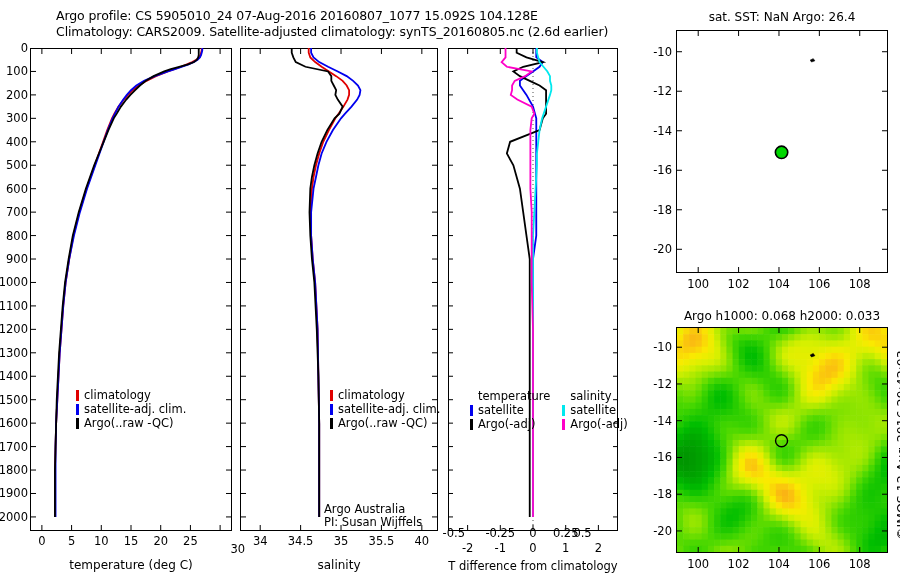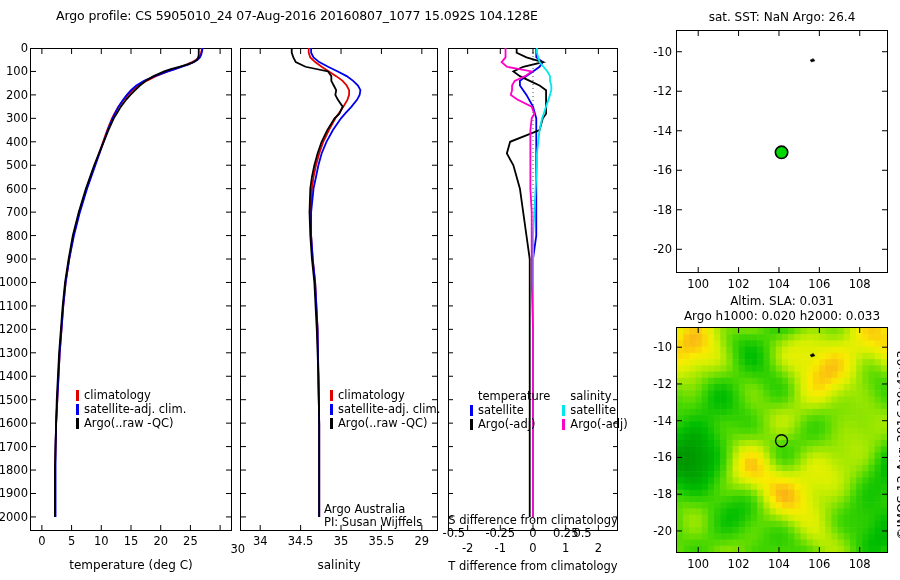--- a/index.html
+++ b/index.html
@@ -89,20 +89,21 @@
 
   svg { display: block; }
   .tickline { stroke: #000; stroke-width: 1; }
 </style>
 </head>
 <body>
 
 <div id="page">
 
   <div class="title-line abs" style="left:56px; top:8px;">Argo profile: CS 5905010_24 07-Aug-2016 20160807_1077 15.092S 104.128E</div>
+  <div class="title-line abs" style="left:56px; top:24px;">Climatology: CARS2009. Satellite-adjusted climatology: synTS_20160805.nc (2.6d earlier)</div>
 
   <div class="axis-box" style="left:30px; top:48px; width:202px; height:483px;"></div>
 
   <svg class="abs" style="left:30px; top:48px;" width="202" height="483" viewBox="0 0 202 483">
 
     <g class="tickline" id="temp-xticks">
         <line x1="11.882352941176471" y1="0" x2="11.882352941176471" y2="6"></line>
         <line x1="11.882352941176471" y1="483" x2="11.882352941176471" y2="477"></line>
         <line x1="41.588235294117645" y1="0" x2="41.588235294117645" y2="6"></line>
         <line x1="41.588235294117645" y1="483" x2="41.588235294117645" y2="477"></line>
@@ -284,21 +285,21 @@
         <path d="M71.12,0.00 L71.12,4.69 L73.54,9.38 L79.20,14.07 L88.09,18.76 L97.79,23.45 L106.68,28.14 L113.14,32.83 L117.99,37.51 L120.42,42.20 L119.61,46.89 L117.18,51.58 L111.53,58.62 L105.06,65.65 L101.02,70.34 L92.94,82.06 L86.47,93.79 L81.62,105.51 L78.39,117.23 L75.97,128.96 L73.54,140.68 L71.12,164.13 L71.12,187.57 L72.73,211.02 L75.16,234.47 L77.58,281.36 L78.39,328.25 L79.20,375.15 L79.20,422.04 L79.20,468.93 " stroke="#0000ee" stroke-width="1.8"></path>
         <path d="M51.72,0.00 L51.72,4.69 L53.34,9.38 L55.76,14.07 L65.46,18.76 L88.09,23.45 L91.32,28.14 L91.32,32.83 L93.75,37.51 L96.17,42.20 L95.36,46.89 L97.79,51.58 L102.64,58.62 L99.40,65.65 L94.56,70.34 L87.28,82.06 L81.62,93.79 L77.58,105.51 L74.35,117.23 L71.93,128.96 L70.31,140.68 L69.50,164.13 L70.31,187.57 L71.93,211.02 L74.35,234.47 L76.78,281.36 L78.39,328.25 L79.20,375.15 L79.20,422.04 L79.20,468.93 " stroke="#000000" stroke-width="1.8"></path>
       </g>
   </svg>
 
   <div id="sal-xlabels">
       <div class="tick-label" style="left: 235.204px; top: 534px; width: 50px; text-align: center;">34</div>
       <div class="tick-label" style="left: 275.612px; top: 534px; width: 50px; text-align: center;">34.5</div>
       <div class="tick-label" style="left: 316.02px; top: 534px; width: 50px; text-align: center;">35</div>
       <div class="tick-label" style="left: 356.429px; top: 534px; width: 50px; text-align: center;">35.5</div>
-      <div class="tick-label" style="left: 396.837px; top: 534px; width: 50px; text-align: center;">29</div>
+      <div class="tick-label" style="left: 396.837px; top: 534px; width: 50px; text-align: center;">40</div>
     </div>
 
   <div class="axis-title" style="left:240px; top:558px; width:198px;">salinity</div>
 
   <div class="abs" style="left:330px; top:388px;">
     <div class="legend-row">
       <span class="legend-swatch" style="background:#e00000"></span>
       <span class="legend-text">climatology</span>
     </div>
     <div class="legend-row">
@@ -375,21 +376,20 @@
       </g>
     <g id="diff-curves" fill="none" stroke-width="1.8">
         <path d="M85,0 L85,483" stroke="#000" stroke-width="0.7" stroke-dasharray="1,3"></path>
         <path d="M88.27,0.00 L88.27,4.69 L88.27,9.38 L94.81,14.07 L91.54,18.76 L85.00,23.45 L78.46,28.14 L71.92,32.83 L71.92,37.51 L75.19,42.20 L78.46,46.89 L85.00,58.62 L88.27,70.34 L88.27,82.06 L88.27,93.79 L88.27,105.51 L88.27,117.23 L88.27,140.68 L88.27,164.13 L88.27,187.57 L85.00,211.02 L85.00,234.47 L85.00,281.36 L85.00,328.25 L85.00,375.15 L85.00,422.04 L85.00,468.93 " stroke="#0000ee" stroke-width="1.8"></path>
         <path d="M68.65,0.00 L68.65,4.69 L78.46,9.38 L94.81,14.07 L75.19,18.76 L65.38,23.45 L71.92,28.14 L81.73,32.83 L91.54,37.51 L98.08,42.20 L98.08,46.89 L98.08,51.58 L98.08,58.62 L98.08,65.65 L94.81,70.34 L91.54,82.06 L62.12,93.79 L58.85,105.51 L65.38,117.23 L68.65,128.96 L71.92,140.68 L75.19,164.13 L78.46,187.57 L81.73,211.02 L81.73,234.47 L81.73,281.36 L81.73,328.25 L81.73,375.15 L81.73,422.04 L81.73,468.93 " stroke="#000000" stroke-width="1.8"></path>
         <path d="M88.92,0.00 L88.92,4.69 L90.23,9.38 L91.54,14.07 L95.46,18.76 L99.38,23.45 L102.00,28.14 L102.00,32.83 L103.31,37.51 L103.31,42.20 L102.00,46.89 L98.08,58.62 L94.15,70.34 L91.54,82.06 L90.23,93.79 L88.92,105.51 L88.92,117.23 L87.62,140.68 L86.31,164.13 L85.00,187.57 L85.00,211.02 L85.00,234.47 L85.00,281.36 L85.00,328.25 L85.00,375.15 L85.00,422.04 L85.00,468.93 " stroke="#00e8ee" stroke-width="1.8"></path>
         <path d="M57.54,0.00 L57.54,4.69 L57.54,9.38 L53.62,14.07 L58.85,18.76 L83.69,23.45 L77.15,28.14 L66.69,32.83 L64.08,37.51 L64.08,42.20 L62.77,46.89 L69.31,51.58 L83.69,58.62 L86.31,65.65 L83.69,70.34 L82.38,82.06 L82.38,93.79 L82.38,105.51 L82.38,117.23 L82.38,140.68 L83.69,164.13 L83.69,187.57 L83.69,211.02 L83.69,234.47 L85.00,281.36 L85.00,328.25 L85.00,375.15 L85.00,422.04 L85.00,468.93 " stroke="#ff00c8" stroke-width="1.8"></path>
       </g>
   </svg>
 
-  <div class="axis-title" style="left:448px; top:513px; width:170px; font-size:11.5px;">S difference from climatology</div>
 
   <div id="diff-s-labels">
       <div class="tick-label" style="left: 442.615px; top: 526px; width: 50px; ">-0.5</div>
       <div class="tick-label" style="left: 475.308px; top: 526px; width: 50px; text-align: center;">-0.25</div>
       <div class="tick-label" style="left: 508px; top: 526px; width: 50px; text-align: center;">0</div>
       <div class="tick-label" style="left: 540.692px; top: 526px; width: 50px; text-align: center;">0.25</div>
       <div class="tick-label" style="left: 573.385px; top: 526px; width: 50px; text-align: left;">0.5</div>
     </div>
   <div id="diff-t-labels">
       <div class="tick-label" style="left: 442.615px; top: 541px; width: 50px; text-align: center;">-2</div>
@@ -476,22 +476,21 @@
     </div>
   <div id="sst-ylabels">
       <div class="tick-label" style="left: 634px; top: 44.7317px; width: 38px; text-align: right;">-10</div>
       <div class="tick-label" style="left: 634px; top: 84.2439px; width: 38px; text-align: right;">-12</div>
       <div class="tick-label" style="left: 634px; top: 123.756px; width: 38px; text-align: right;">-14</div>
       <div class="tick-label" style="left: 634px; top: 163.268px; width: 38px; text-align: right;">-16</div>
       <div class="tick-label" style="left: 634px; top: 202.78px; width: 38px; text-align: right;">-18</div>
       <div class="tick-label" style="left: 634px; top: 242.293px; width: 38px; text-align: right;">-20</div>
     </div>
 
-  <div class="axis-title" style="left:676px; top:294px; width:212px; font-size:12px;">Altim. SLA: 0.031</div>
-  <div class="axis-title" style="left:666px; top:309px; width:232px; font-size:12px;">Argo h1000: 0.020 h2000: 0.033</div>
+  <div class="axis-title" style="left:666px; top:309px; width:232px; font-size:12px;">Argo h1000: 0.068 h2000: 0.033</div>
 
   <div class="axis-box" style="left:676px; top:327px; width:212px; height:226px;"></div>
 
   <svg class="abs" style="left:677px; top:328px;" width="210" height="224" viewBox="0 0 210 224">
     <defs>
       <clipPath id="slaclip">
           <rect x="0" y="0" width="210" height="224"></rect>
         </clipPath>
     </defs>
     <g id="sla-heatmap" clip-path="url(#slaclip)">

